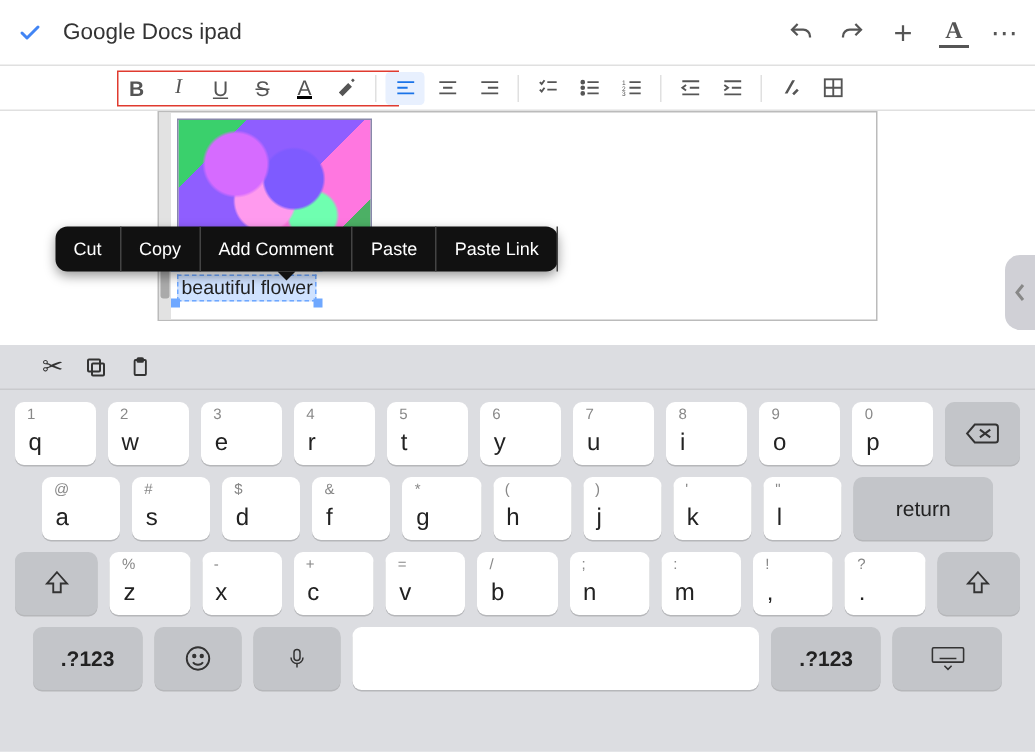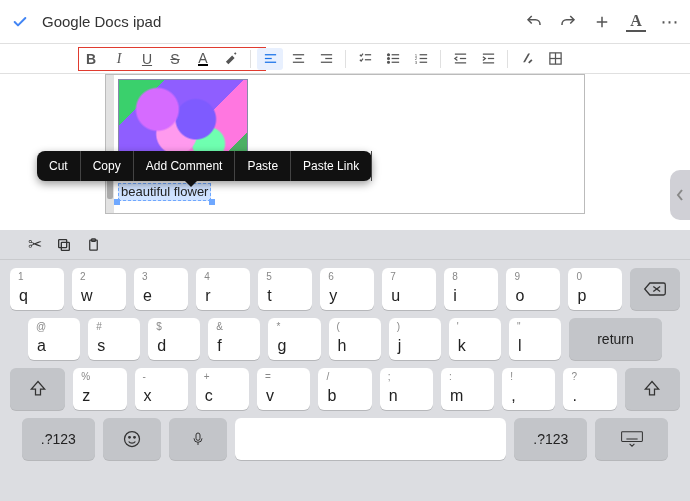--- a/index.html
+++ b/index.html
@@ -57,21 +57,21 @@
   .key { background:#fff; border-radius:6px; box-shadow:0 1px 0 #b6b7ba; height:42px; display:flex; align-items:flex-end; justify-content:flex-start; padding:0 0 5px 9px; position:relative; flex:1; font-size:16px; color:#222; }
   .key .hint { position:absolute; top:3px; left:8px; font-size:10px; color:#888; }
   .key.fn { background:#c3c5c9; align-items:center; justify-content:center; padding:0; }
   .key.sp { align-items:center; justify-content:center; padding:0; background:#c3c5c9; }
   .key.space { background:#fff; }
   .krow.row2 { padding: 0 18px; }
   .krow.row2 .key.return { flex:1.6; background:#c3c5c9; align-items:center; justify-content:center; padding:12px; font-size:14px; color:#222; }
   .krow.row3 .shift { flex:1.25; }
   .krow.row4 .numkey { flex:1; }
   .krow.row4 .space { flex:3.6; }
-  .krow.row4 { padding: 0 12px; }
+  .krow.row4 { padding: 0 12px; font-weight: bold; }
 
   svg { display:block; }
 </style>
 </head>
 <body>
 
 <div class="topbar">
   <span class="check">
     <svg width="16" height="16" viewBox="0 0 24 24" fill="none" stroke="#4285f4" stroke-width="3" stroke-linecap="round" stroke-linejoin="round">
         <polyline points="20 6 9 17 4 12"></polyline>

